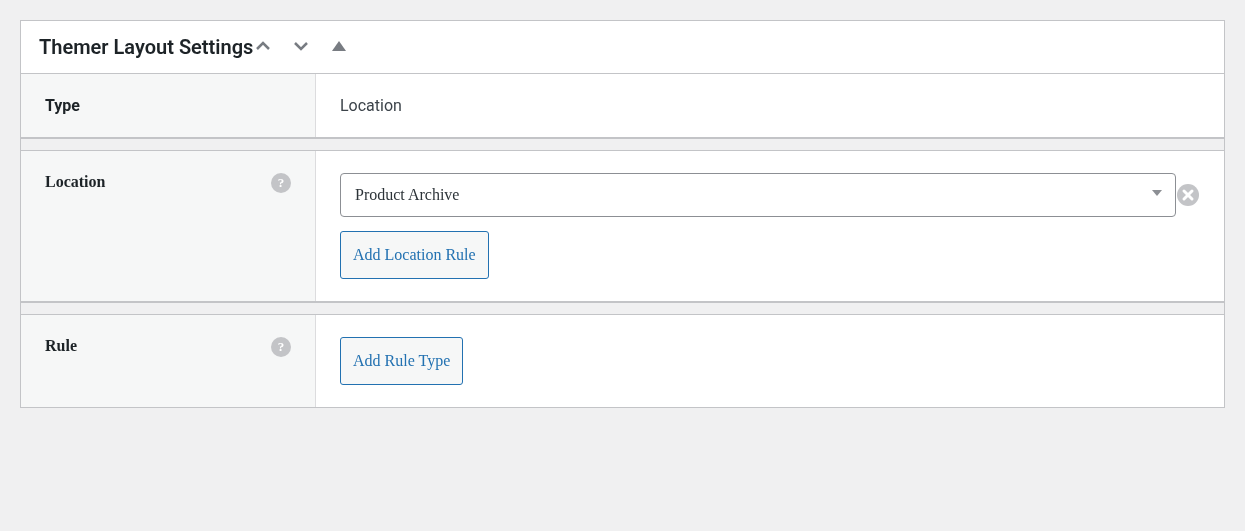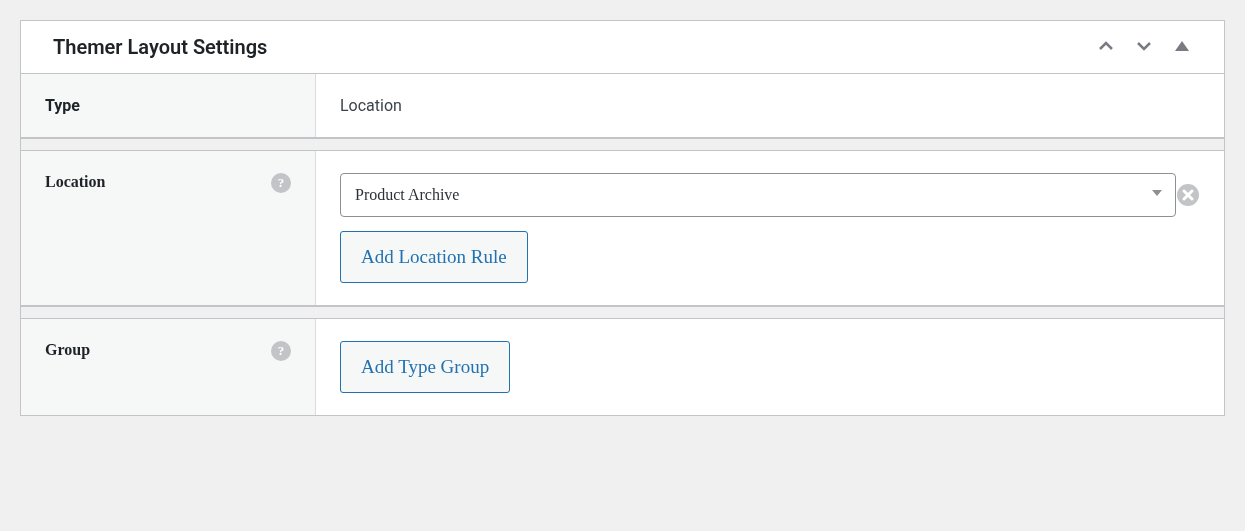--- a/index.html
+++ b/index.html
@@ -15,22 +15,21 @@
       padding: 20px;
     }
     .panel {
       background: #fff;
       border: 1px solid #c3c4c7;
       width: 1205px;
     }
     .panel-header {
       display: flex;
       align-items: center;
-      justify-content: space-between;
-      padding: 14px 32px;
+      padding: 14px 18px;
       border-bottom: 1px solid #c3c4c7;
     }
     .panel-title {
       font-size: 20px;
       font-weight: 600;
       color: #1d2327;
     }
     .panel-header-icons {
       display: flex;
       align-items: center;
@@ -129,22 +128,22 @@
       height: 22px;
     }
     .btn-row {
       display: flex;
       gap: 14px;
     }
     .btn {
       border: 1px solid #2271b1;
       background: #f6f7f7;
       color: #2271b1;
-      padding: 14px 20px;
-      font-size: 19px;
+      padding: 14px 12px;
+      font-size: 16px;
       border-radius: 3px;
       cursor: pointer;
       font-family: inherit;
     }
     .row-gap {
       height: 12px;
       background: #f0f0f1;
       border-top: 1px solid #c3c4c7;
     }
     .row.with-gap {
@@ -216,22 +215,22 @@
       <div class="btn-row">
         <button class="btn">Add Location Rule</button>
       </div>
     </div>
   </div>
 
   <div class="row-gap"></div>
 
   <div class="row with-gap">
     <div class="row-label">
-      <span>Group</span>
+      <span>Rule</span>
       <span class="help-icon">?</span>
     </div>
     <div class="row-content">
       <div class="btn-row">
-        <button class="btn">Add Type Group</button>
+        <button class="btn">Add Rule Type</button>
       </div>
     </div>
   </div>
 </div>
 
 </body></html>

